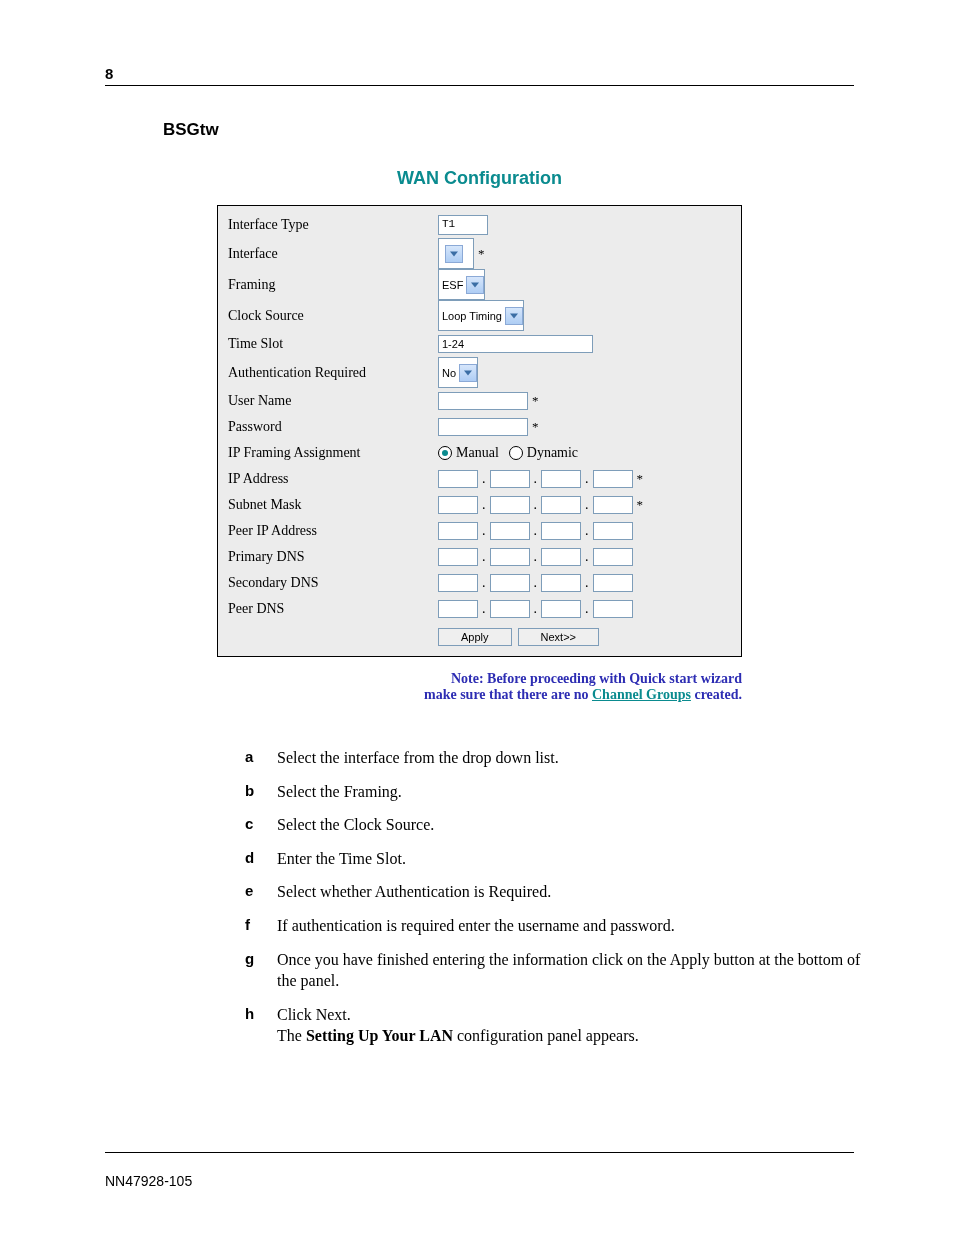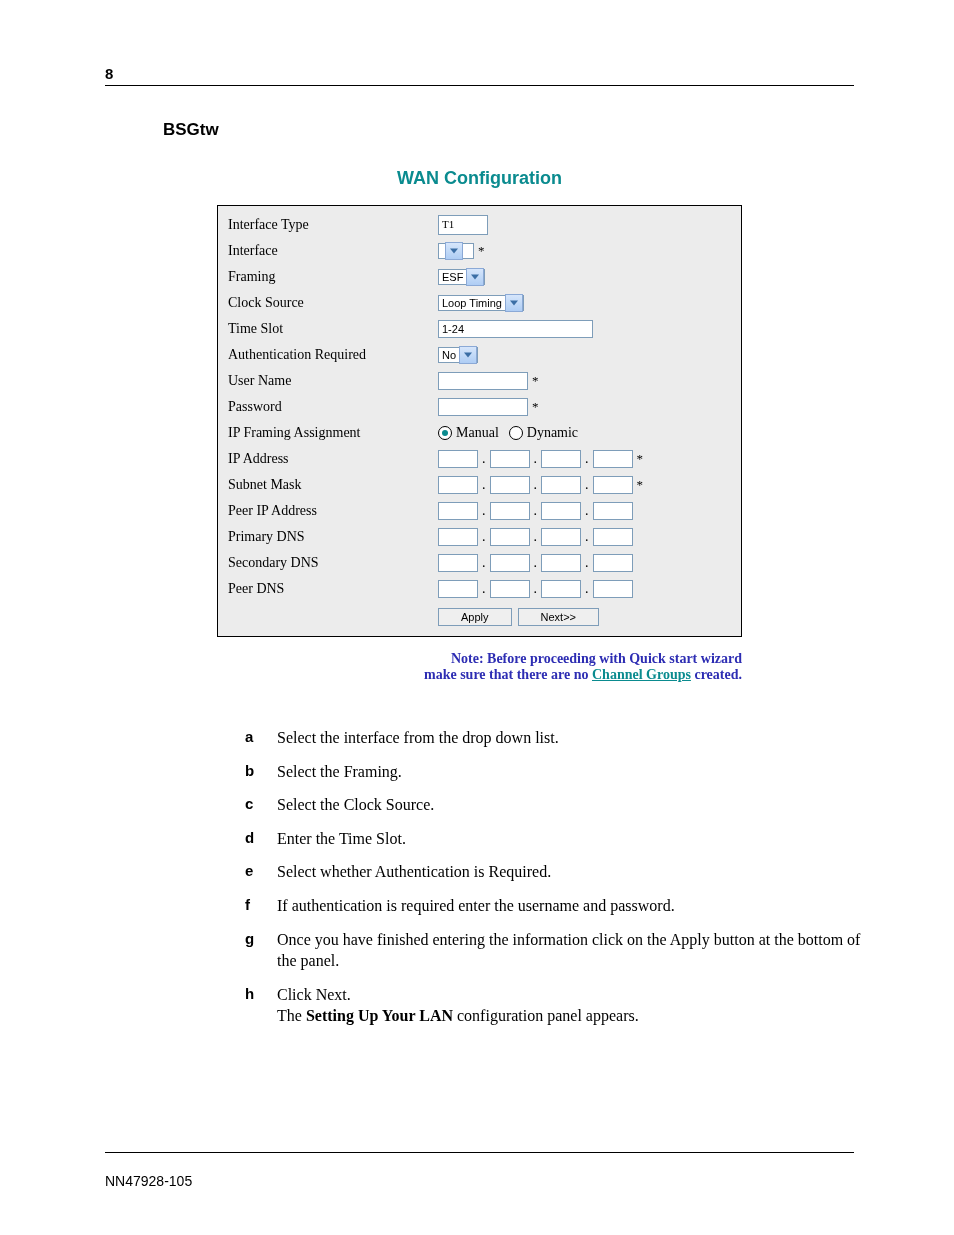--- a/index.html
+++ b/index.html
@@ -74,33 +74,33 @@
     font-size: 11px;
     background: #fff;
     border: 1px solid #7e9db9;
     height: 18px;
     box-sizing: border-box;
     padding: 1px 3px;
   }
   .txt-ro {
     background: #fff;
     border: 1px solid #7e9db9;
-    font-family: Liberation Serif, serif;
+    font-family: Liberation Mono, monospace;
     font-size: 11px;
     height: 20px;
     box-sizing: border-box;
     padding: 2px 3px;
     display: inline-block;
   }
   .sel {
     font-family: Arial, sans-serif;
     font-size: 11px;
     background: #fff;
     border: 1px solid #7e9db9;
-    height: 16px;
+    height: 31px;
     box-sizing: border-box;
     display: inline-flex;
     align-items: center;
     padding: 0 0 0 3px;
   }
   .sel .arrow {
     width: 16px;
     height: 16px;
     margin-left: 3px;
     background: linear-gradient(#d6e6fb, #aecdf4);

